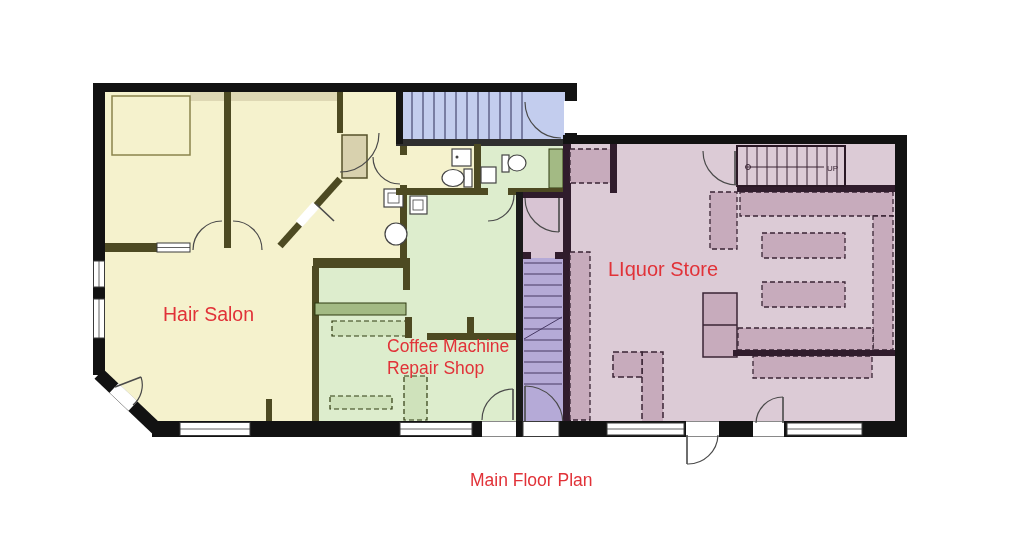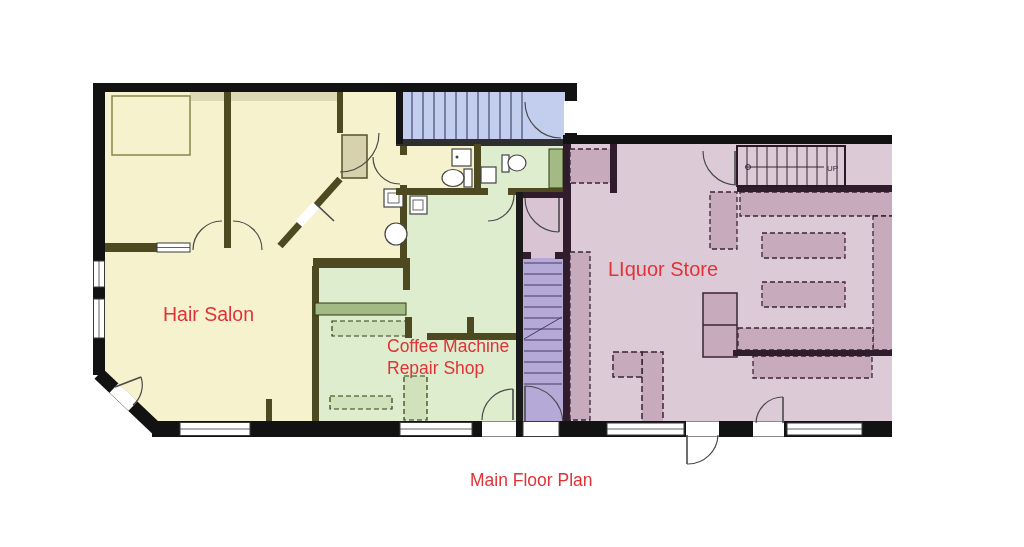--- a/index.html
+++ b/index.html
@@ -1,16 +1,16 @@
 <!DOCTYPE html>
 <html style="--c-background: #ffffff; --c-label_red: #e13238; --c-wall_black: #121212; --c-wall_olive: #4d4a22; --c-wall_eggplant: #301c2c; --c-hair_salon_floor: #f5f2cd; --c-coffee_floor: #ddedcd; --c-counter_green: #a3ba84; --c-counter_light: #cfe2bb; --c-closet_tan: #d8d1ae; --c-entry_stairs_blue: #c3cdee; --c-stairwell_lavender: #b5aad7; --c-vestibule_mauve: #d8c4d3; --c-liquor_floor: #dccbd6; --c-liquor_shelf: #c7abbc;"><head>
 <meta charset="utf-8">
 <style>
   html,body{margin:0;padding:0;background:#fff;}
-  .canvas{position:relative;width:892px;height:547px;background:var(--c-background,#fff);overflow:hidden;
+  .canvas{position:relative;width:1024px;height:547px;background:var(--c-background,#fff);overflow:hidden;
           font-family:"Liberation Sans", sans-serif;}
   svg{display:block;}
   
   .f-hair{fill:var(--c-hair_salon_floor);} .f-coffee{fill:var(--c-coffee_floor);}
   .f-liquor{fill:var(--c-liquor_floor);} .f-blue{fill:var(--c-entry_stairs_blue);}
   .f-lav{fill:var(--c-stairwell_lavender);} .f-vest{fill:var(--c-vestibule_mauve);}
   .f-shelf{fill:var(--c-liquor_shelf);} .f-tan{fill:var(--c-closet_tan);}
   .f-cgreen{fill:var(--c-counter_green);} .f-clight{fill:var(--c-counter_light);}
   .w-black{fill:var(--c-wall_black);} .w-olive{fill:var(--c-wall_olive);}
   .w-egg{fill:var(--c-wall_eggplant);}

